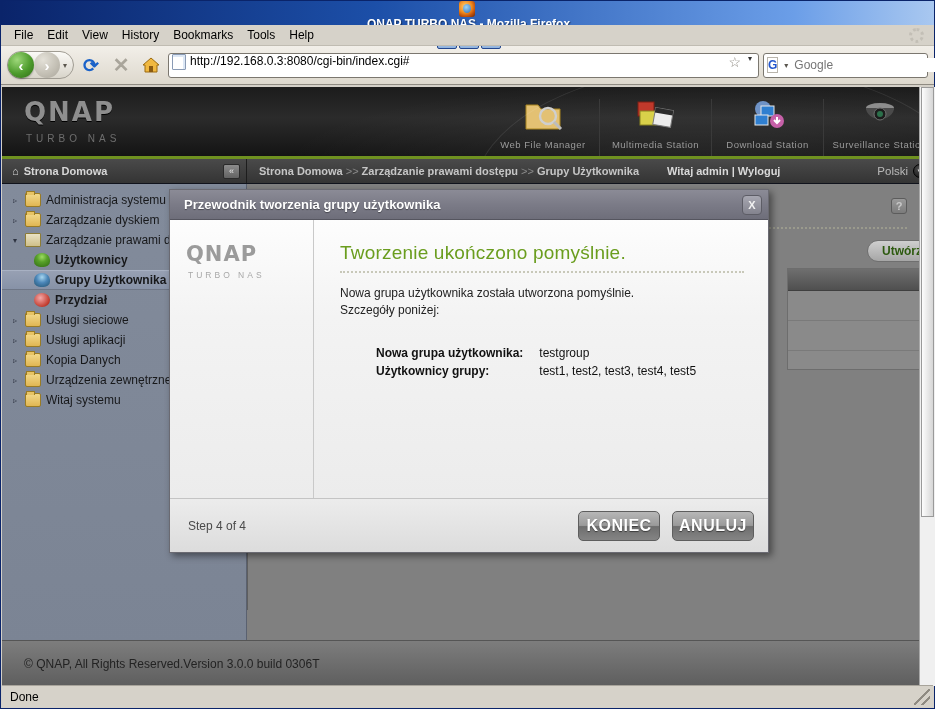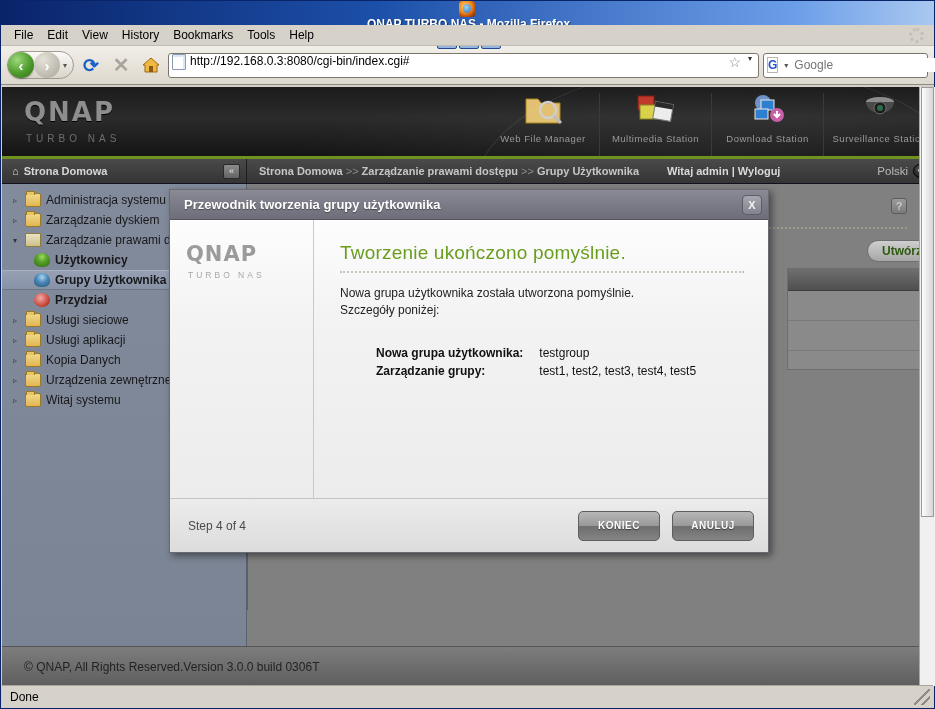--- a/index.html
+++ b/index.html
@@ -172,21 +172,21 @@
     font-size: 26px; font-weight: bold; letter-spacing: 2px;
     color: #8e8e8e; font-family: "DejaVu Sans", sans-serif;
     text-shadow: 0 1px 0 #000;
   }
   .qlogo-sub {
     font-size: 10px; letter-spacing: 4px; color: #6e6e6e;
     margin-top: 6px; padding-left: 2px;
   }
   .qapps { display: flex; align-items: flex-end; margin-left: auto; }
   .qapp {
-    width: 112px; padding-bottom: 12px;
+    width: 112px; padding-bottom: 6px;
     text-align: center; position: relative;
     border-left: 1px solid #3a3a3a;
   }
   .qapp:first-child { border-left: 0; }
   .qapp-ico { height: 40px; font-size: 26px; line-height: 40px; }
   .qapp-lbl {
     font-size: 9.5px; color: #9a9a9a; letter-spacing: .5px;
     white-space: nowrap;
   }
 
@@ -348,21 +348,21 @@
     border: 1px solid #6a6a6a;
     background: linear-gradient(to bottom,#a7a7a7,#8d8d8d);
     display: flex; align-items: center; justify-content: center;
     font-size: 11px;
   }
   .bg-footer-row { height: 18px; }
 
   
   .qfooter {
     position: absolute; left: 0; right: 0; bottom: 0;
-    height: 40px;
+    height: 46px;
     background: linear-gradient(to bottom,#7d7d7d,#5e5e5e);
     border-top: 1px solid #555;
     display: flex; align-items: center;
     font-size: 12px; color: #232323;
     padding-left: 22px;
   }
   .qfooter .ver { }
 
   
   .pscroll {
@@ -428,21 +428,21 @@
     background: linear-gradient(to bottom,#ececec,#dcdcdc);
     border-top: 1px solid #c4c4c4;
     display: flex; align-items: center;
     padding: 0 14px 0 18px;
   }
   .step-txt { font-size: 12px; color: #4a4a4a; flex: 1 1 auto; }
   .dlg-btn {
     width: 82px; height: 30px; margin-left: 12px;
     background: linear-gradient(to bottom,#b7b7b7 0%, #9a9a9a 48%, #6e6e6e 52%, #848484 100%);
     border: 1px solid #5e5e5e; border-radius: 5px;
-    color: #fff; font-size: 10px; font-weight: bold;
+    color: #fff; font-size: 16px; font-weight: bold;
     letter-spacing: .5px;
     display: flex; align-items: center; justify-content: center;
     text-shadow: 0 1px 1px rgba(0,0,0,.5);
   }
 
   
   .statusbar {
     position: absolute; left: 1px; right: 1px; bottom: 1px;
     height: 22px;
     background: #d6d2c9;
@@ -695,21 +695,21 @@
           <div class="modal-dots"></div>
           <div class="modal-p">Nowa grupa użytkownika została utworzona pomyślnie.</div>
           <div class="modal-p">Szczegóły poniżej:</div>
           <table class="detail-tbl">
             <tbody>
                 <tr>
               <td class="k">Nowa grupa użytkownika:</td>
               <td class="v">testgroup</td>
             </tr>
             <tr>
-              <td class="k">Zarządzanie grupy:</td>
+              <td class="k">Użytkownicy grupy:</td>
               <td class="v">test1, test2, test3, test4, test5</td>
             </tr>
           </tbody>
             </table>
         </div>
       </div>
       <div class="modal-foot">
         <span class="step-txt">Step 4 of 4</span>
         <span class="dlg-btn">KONIEC</span>
         <span class="dlg-btn">ANULUJ</span>

